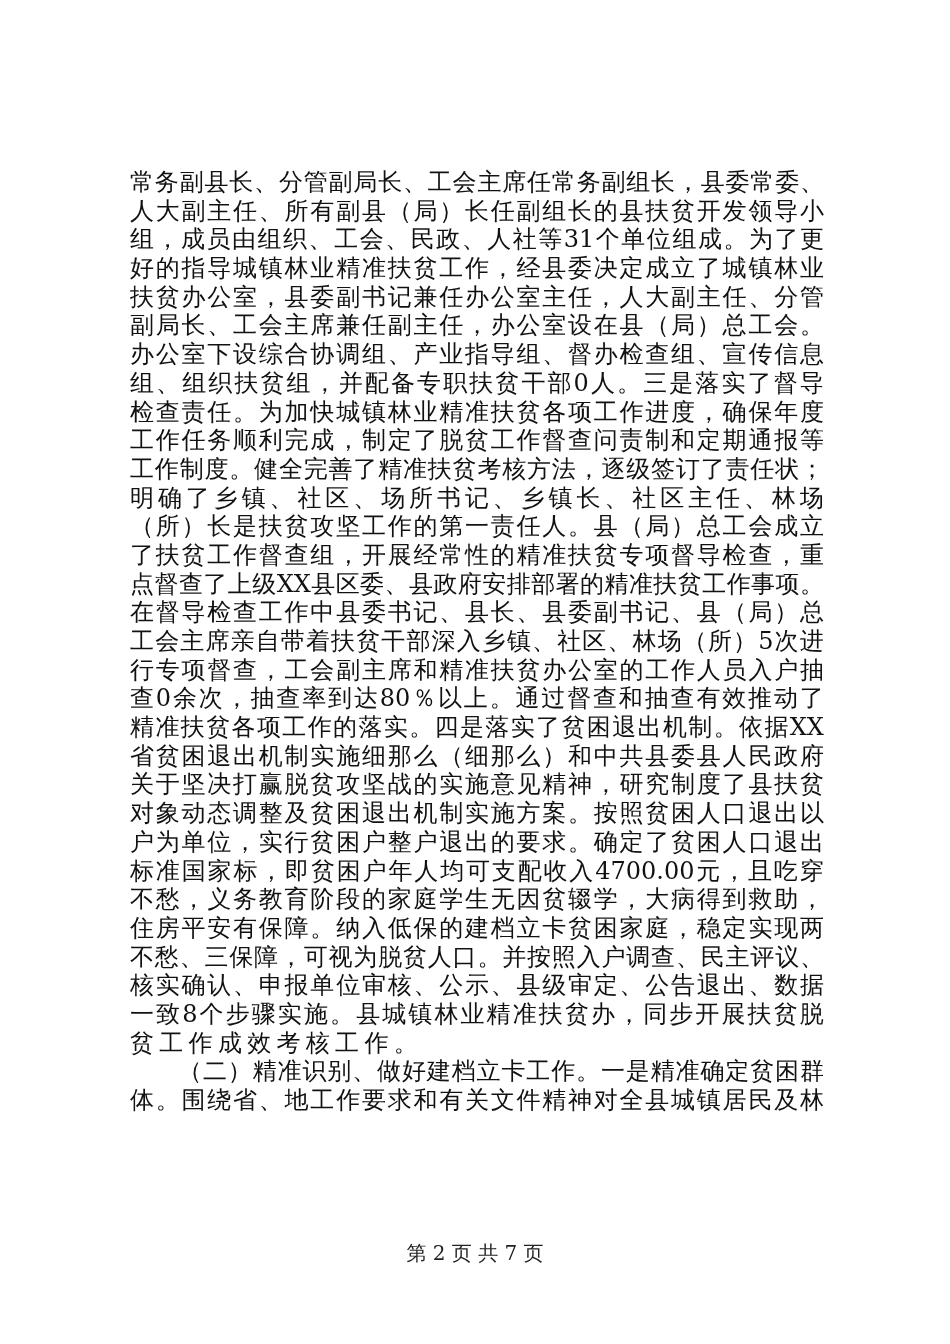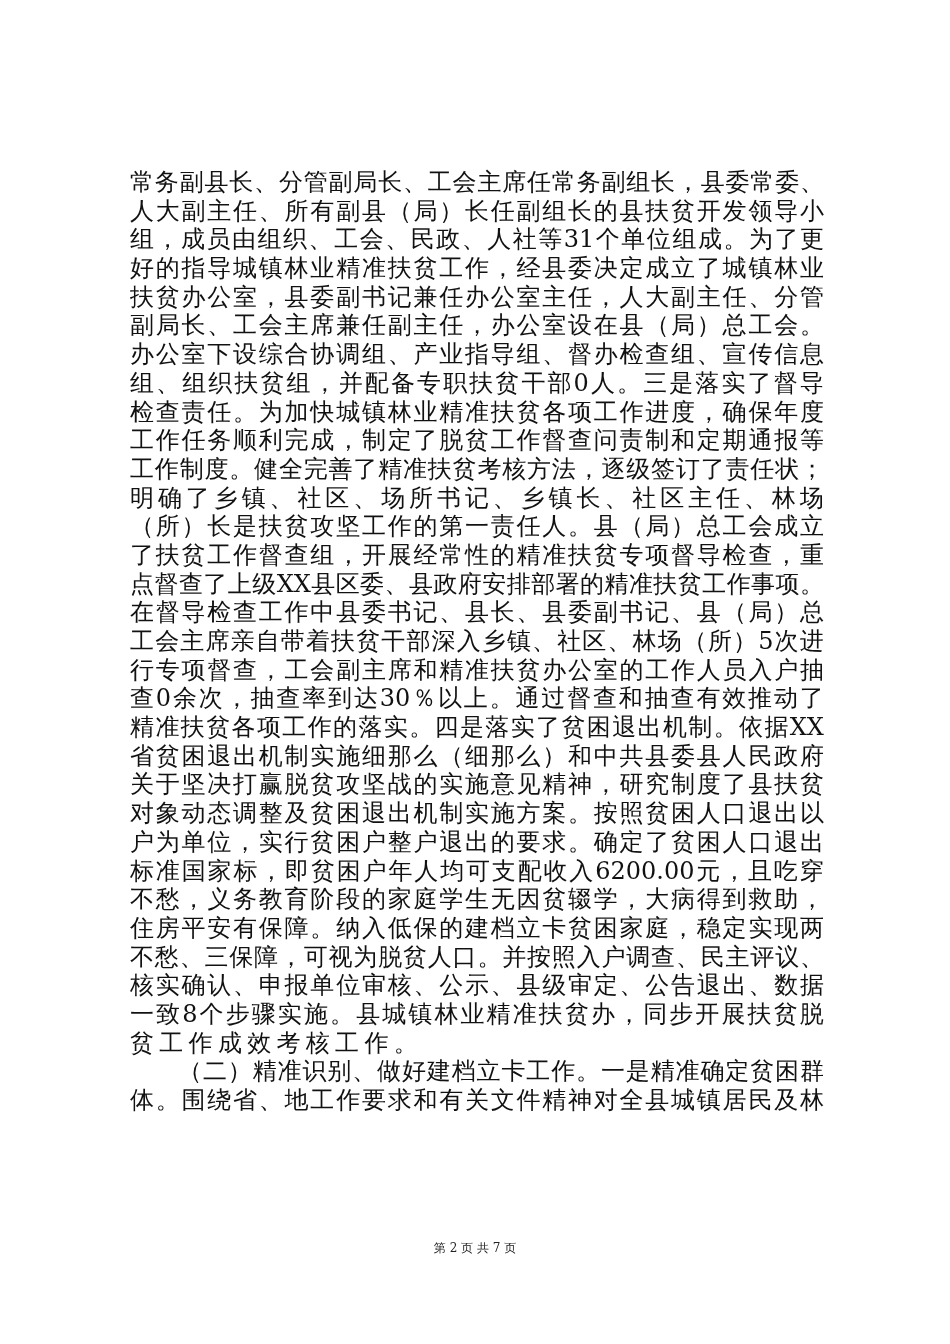--- a/index.html
+++ b/index.html
@@ -5,21 +5,21 @@
   html, body { margin: 0; padding: 0; background: #ffffff; }
   body { width: 950px; height: 1344px; position: relative; overflow: hidden;
          font-family: "DejaVu Serif", "Liberation Serif", serif; color: #111; }
   .page { position: absolute; left: 0; top: 0; width: 950px; height: 1344px; background: #fff; }
   .body-text { position: absolute; left: 130px; top: 168px; width: 694px; }
   .line { height: 28.7px; line-height: 28.7px; font-size: 24px; white-space: nowrap;
           letter-spacing: 0px; display: flex; justify-content: space-between; }
   .line span { display: block; }
   .line.last { justify-content: flex-start; }
   .footer { position: absolute; left: 0; width: 950px; top: 1240px; text-align: center;
-            font-size: 12px; color: #222; }
+            font-size: 20px; color: #222; }
 </style>
 </head>
 <body>
 
 <div class="page">
   <div class="body-text" id="body-text">
       <div class="line">
         <span>常</span>
         <span>务</span>
         <span>副</span>
@@ -547,21 +547,21 @@
         <span>查</span>
         <span>0</span>
         <span>余</span>
         <span>次</span>
         <span>，</span>
         <span>抽</span>
         <span>查</span>
         <span>率</span>
         <span>到</span>
         <span>达</span>
-        <span>30</span>
+        <span>80</span>
         <span>％</span>
         <span>以</span>
         <span>上</span>
         <span>。</span>
         <span>通</span>
         <span>过</span>
         <span>督</span>
         <span>查</span>
         <span>和</span>
         <span>抽</span>
@@ -729,21 +729,21 @@
         <span>困</span>
         <span>户</span>
         <span>年</span>
         <span>人</span>
         <span>均</span>
         <span>可</span>
         <span>支</span>
         <span>配</span>
         <span>收</span>
         <span>入</span>
-        <span>6200.00</span>
+        <span>4700.00</span>
         <span>元</span>
         <span>，</span>
         <span>且</span>
         <span>吃</span>
         <span>穿</span>
       </div>
       <div class="line">
         <span>不</span>
         <span>愁</span>
         <span>，</span>

